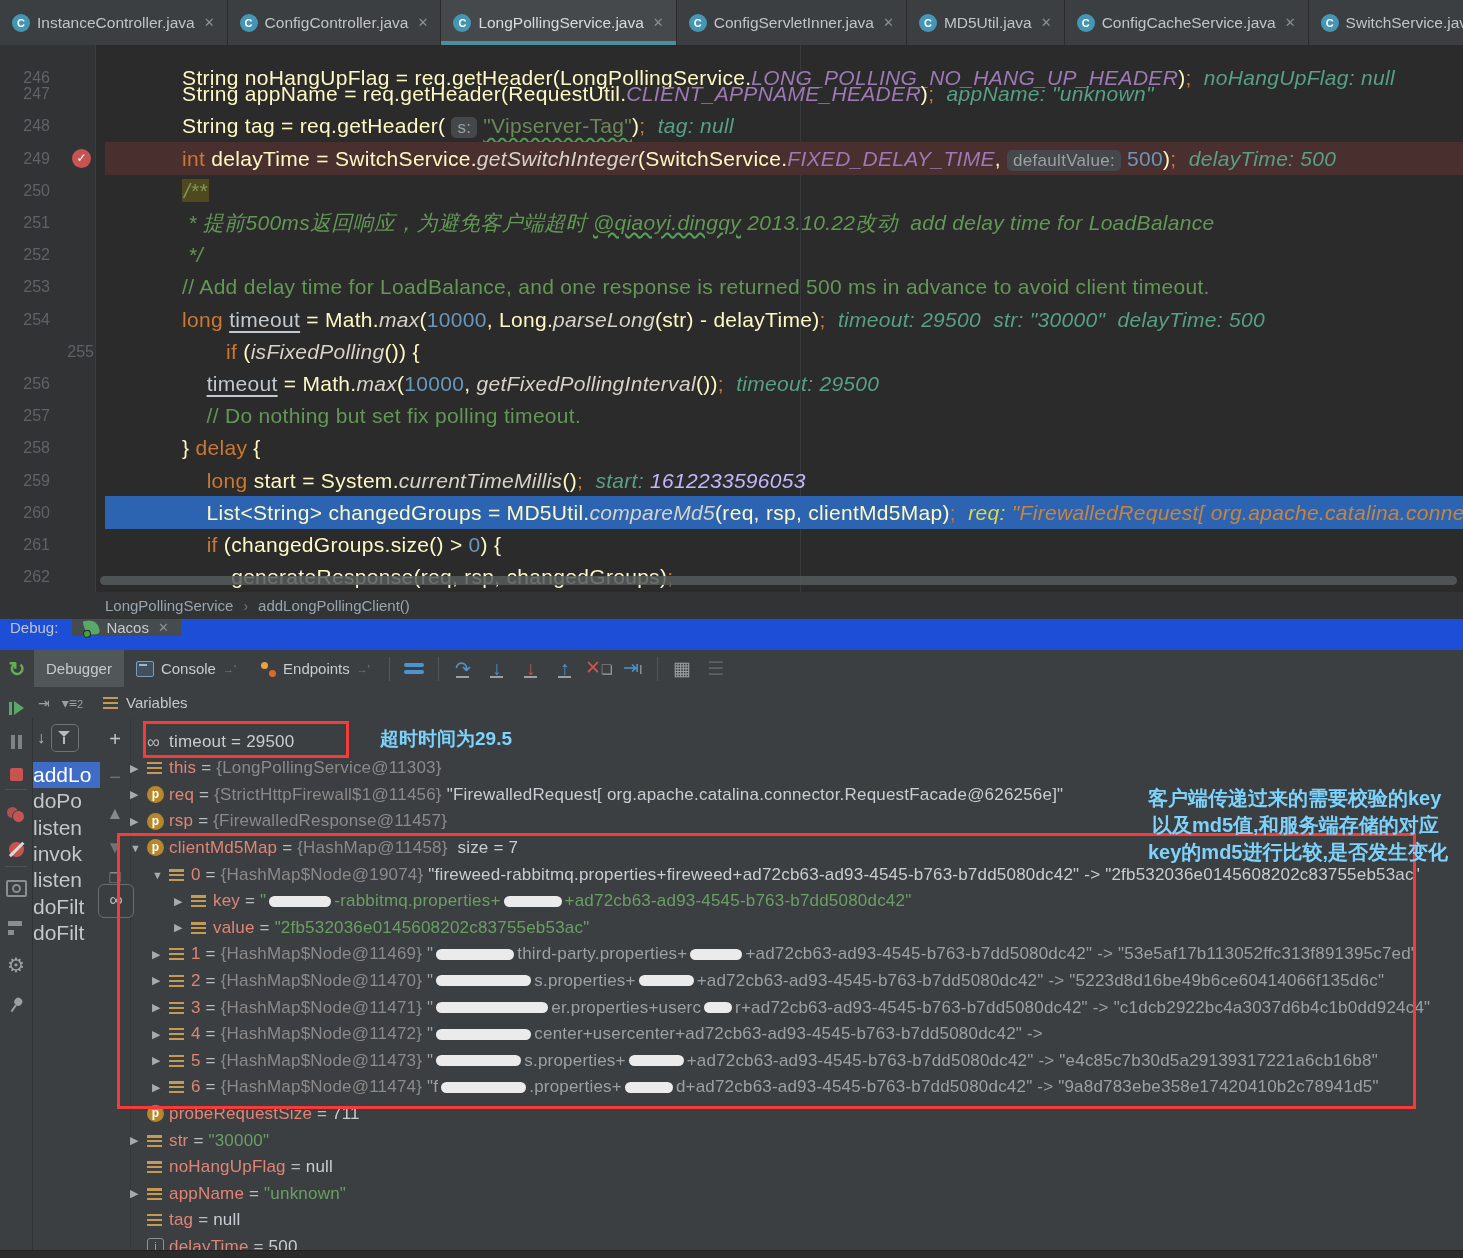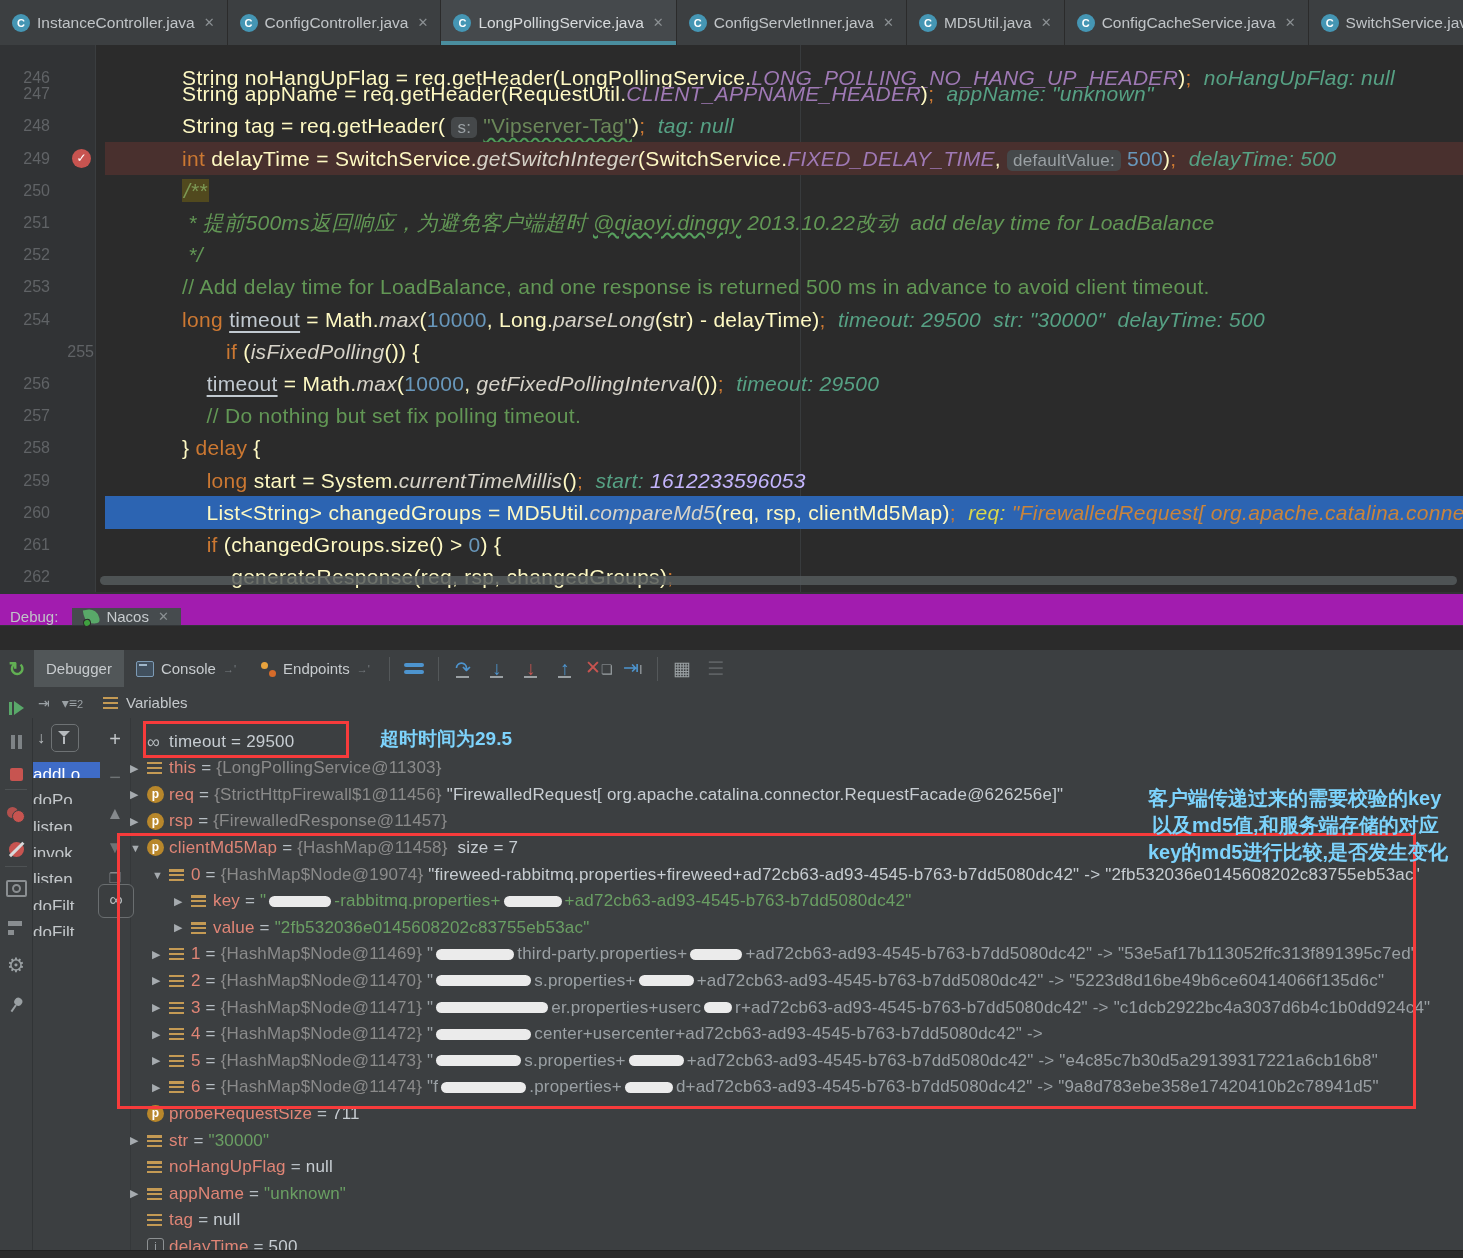--- a/index.html
+++ b/index.html
@@ -41,21 +41,21 @@
   .s-hintnum{color:#c4b5fd;font-style:italic}
   .s-hinty{color:#d9d74b;font-style:italic}
   .s-hinto{color:#c9843c;font-style:italic}
   .s-ph{background:#45484a;color:#9aa0a4;border-radius:5px;padding:1px 6px;font-size:17px;font-style:normal}
   .hscroll{position:absolute;left:100px;right:6px;top:531px;height:9px;border-radius:5px;background:#555a5c;opacity:.85}
   
   .crumbbar{position:absolute;left:0;top:592px;width:100%;height:27px;background:#313335;
             display:flex;align-items:center;font-size:15px;color:#9aa5ad;padding-left:105px;box-sizing:border-box}
   .crumbsep{color:#6f7578;margin:0 10px;font-size:14px}
   
-  .dbgbar{position:absolute;left:0;top:594px;width:100%;height:31px;background:#a21caf;display:flex;align-items:flex-end;
+  .dbgbar{position:absolute;left:0;top:619px;width:100%;height:31px;background:#1d4ed8;display:flex;align-items:flex-start;
           border-bottom:1px solid #323537;font-size:15px}
   .dbglabel{display:flex;align-items:center;padding:0 14px 0 10px;color:#c0c4c7}
   .dtab{display:flex;align-items:center;gap:7px;background:#464b4e;padding:0 12px;color:#c7cbce}
   .leaf{width:15px;height:15px;background:#59a869;border-radius:0 70% 4px 70%;transform:rotate(-10deg);position:relative}
   .leaf::after{content:"";position:absolute;left:-2px;bottom:-2px;width:6px;height:6px;border-radius:50%;background:#3fa13f;border:1px solid #2b2b2b}
   
   .toolrow{position:absolute;left:0;top:650px;width:100%;height:37px;background:#3c3f41;display:flex;align-items:center;
            border-bottom:1px solid #323537;font-size:15px}
   .rerun{width:34px;text-align:center;color:#62b053;font-size:20px;font-weight:bold}
   .ttab{display:flex;align-items:center;gap:7px;padding:0 12px;height:100%;color:#c7cbce}
@@ -102,22 +102,22 @@
   .pinico::before{content:"";position:absolute;left:4px;top:0;width:8px;height:8px;border-radius:50%;background:#9aa0a3}
   .pinico::after{content:"";position:absolute;left:7px;top:8px;width:2px;height:8px;background:#9aa0a3}
   .stripdiv{position:absolute;left:5px;width:22px;height:1px;background:#4e5254}
   
   .frames{position:absolute;left:33px;top:718px;width:67px;height:532px;overflow:hidden}
   .frames-toolbar{position:absolute;left:0;top:6px;display:flex;align-items:center;gap:6px;padding-left:4px}
   .funnelbox{width:26px;height:26px;border:1px solid #6e7274;border-radius:5px;position:relative}
   .funnel-tri{position:absolute;left:6px;top:6px;width:0;height:0;border-left:6px solid rgba(0,0,0,0);
               border-right:6px solid rgba(0,0,0,0);border-top:6px solid #b6babd}
   .funnel-stem{position:absolute;left:11px;top:12px;width:2px;height:7px;background:#b6babd}
-  .frame-item{position:absolute;left:0;width:100%;height:16px;line-height:26px;padding-left:0;box-sizing:border-box;
-              font-size:17px;color:#c3c7ca;white-space:nowrap;overflow:hidden}
+  .frame-item{position:absolute;left:0;width:100%;height:26px;line-height:26px;padding-left:0;box-sizing:border-box;
+              font-size:21px;color:#c3c7ca;white-space:nowrap;overflow:hidden}
   .frame-item.sel{background:#3f6cc7;color:#fff}
   
   .wtools{position:absolute;left:100px;top:718px;width:30px;height:532px;border-right:1px solid #35383a}
   .wtool{position:absolute;left:0;width:30px;text-align:center;font-size:17px;color:#9ea3a6}
   .wbadge{position:absolute;left:98px;top:884px;width:34px;height:32px;border:1px solid #6a6e70;border-radius:6px;
           background:#3b3e40;color:#b8bcbe;font-size:19px;line-height:30px;text-align:center;z-index:4}
   
   .vrow{position:absolute;height:27px;display:flex;align-items:center;white-space:pre;font-size:17px;letter-spacing:.2px}
   .tw{width:17px;flex:none;font-size:11px;color:#a6abaf}
   .vic{width:22px;flex:none;display:flex;align-items:center}

